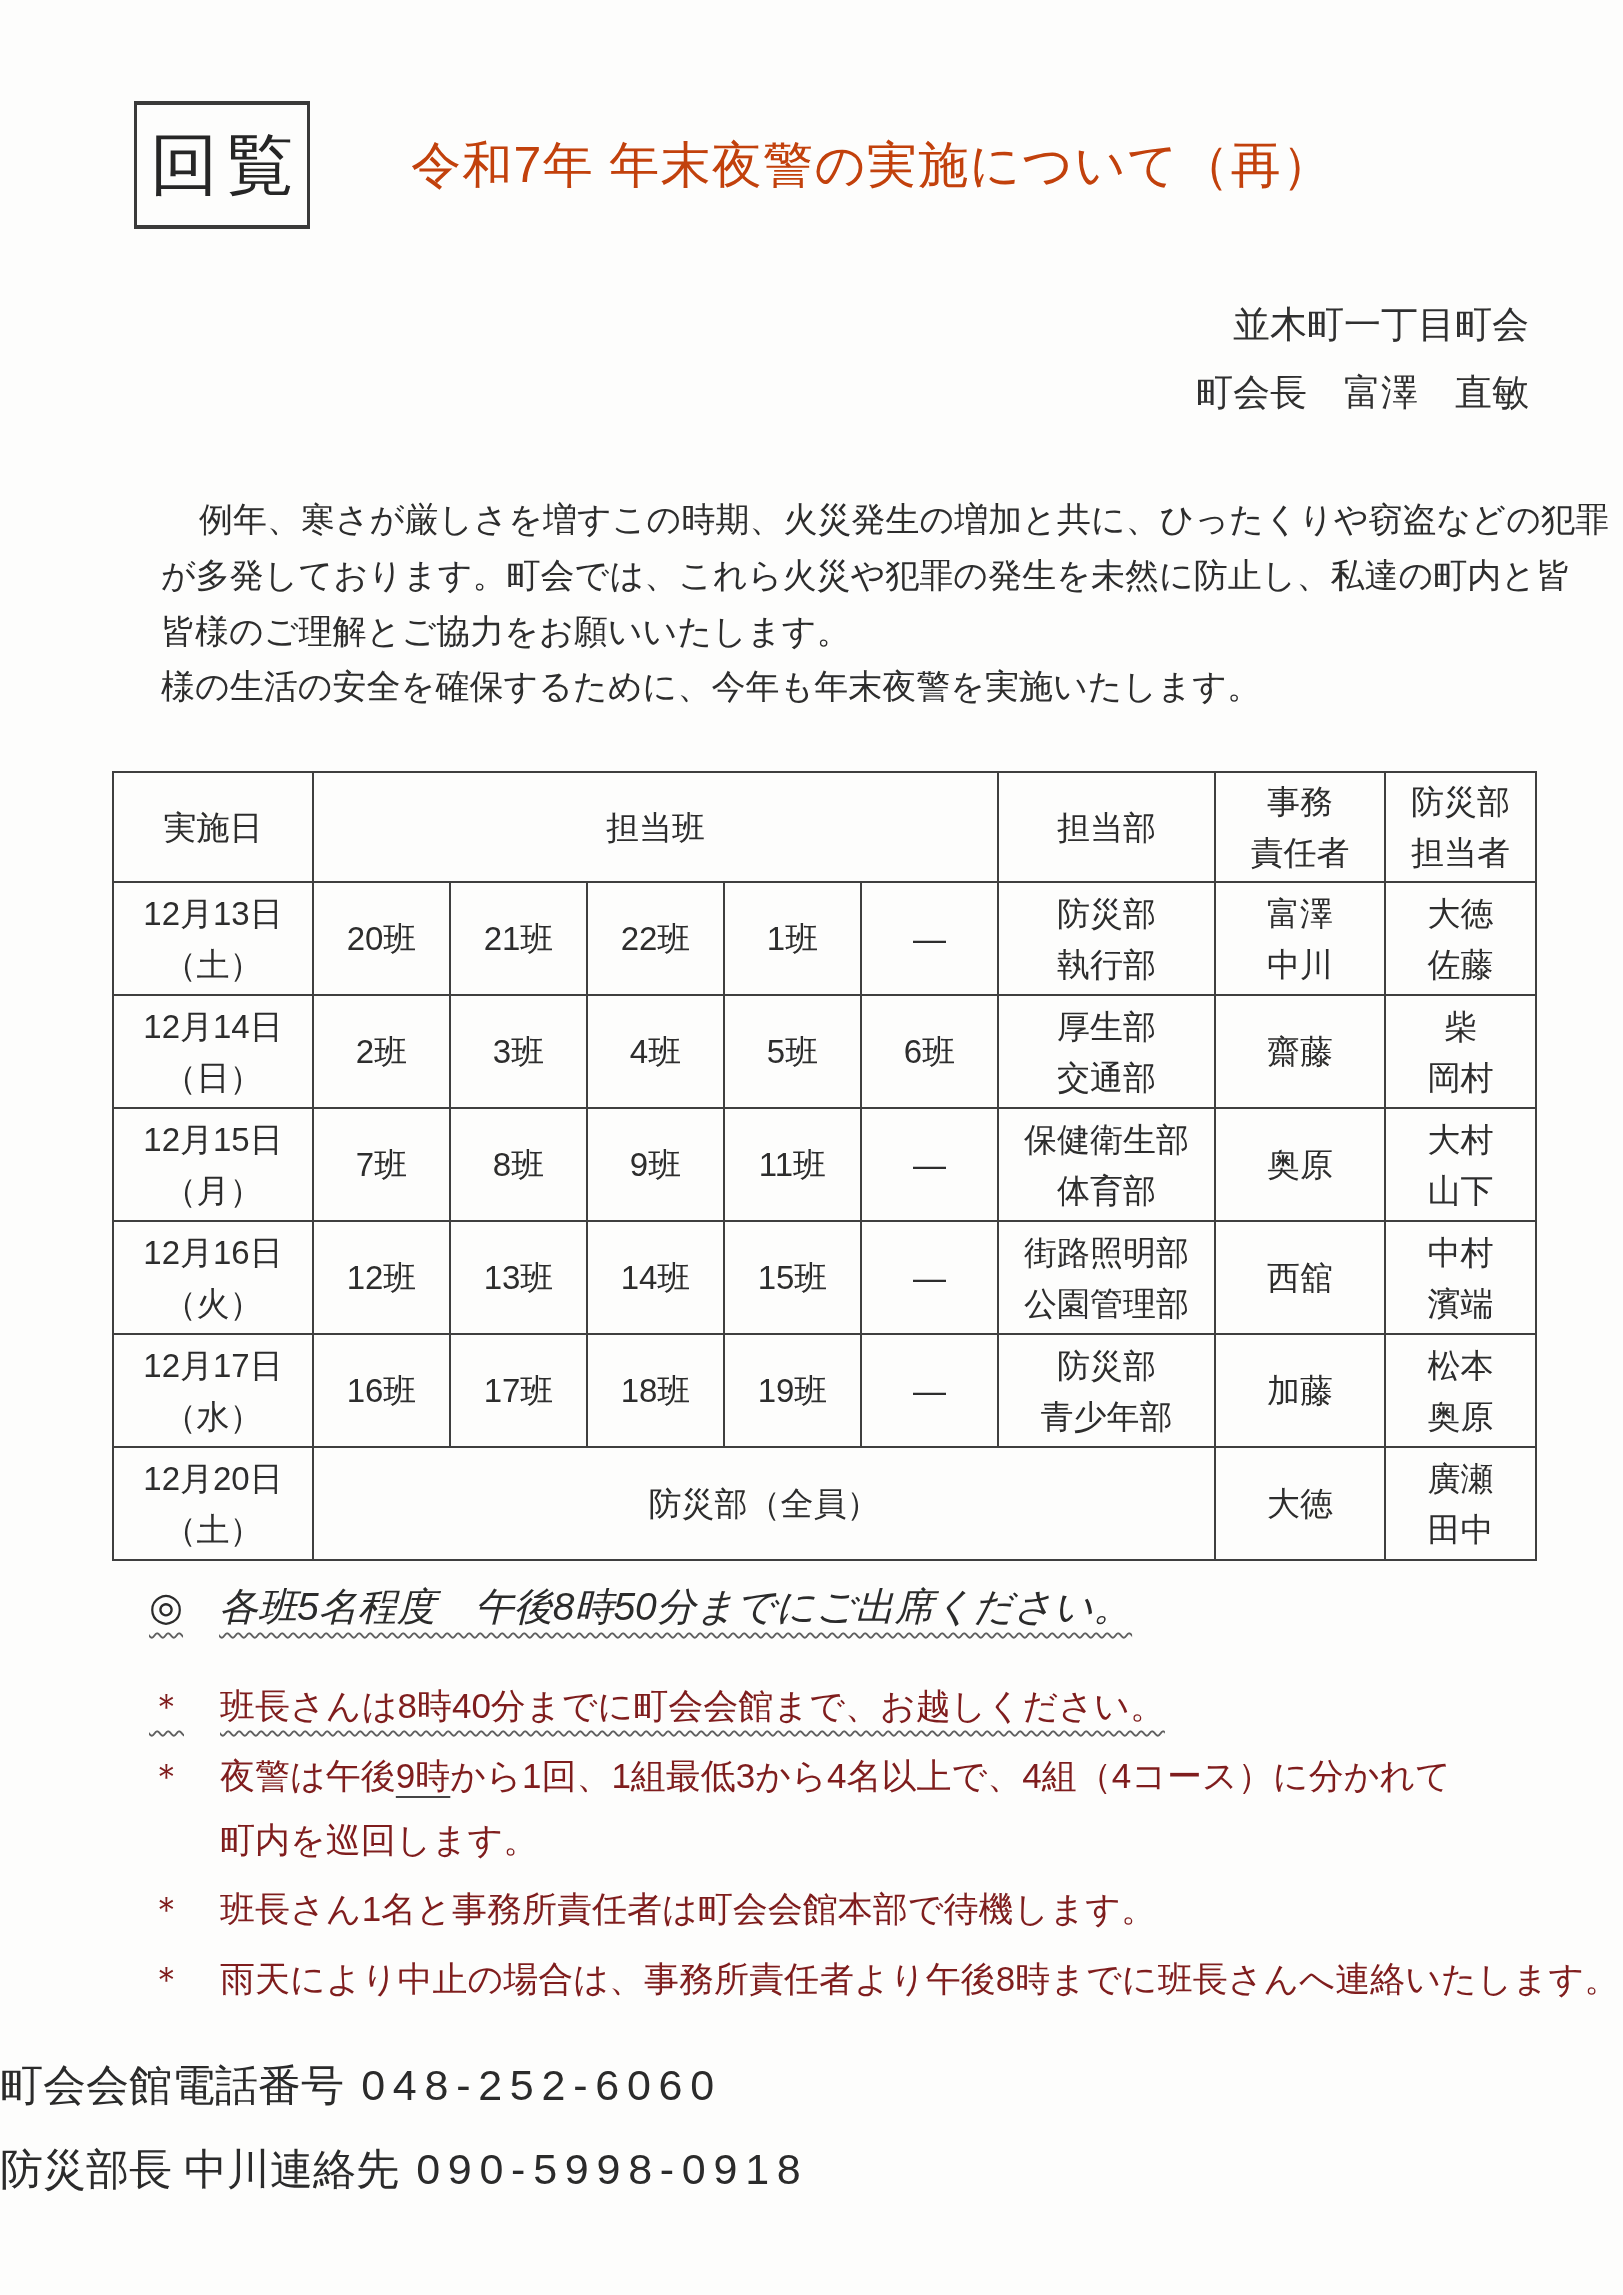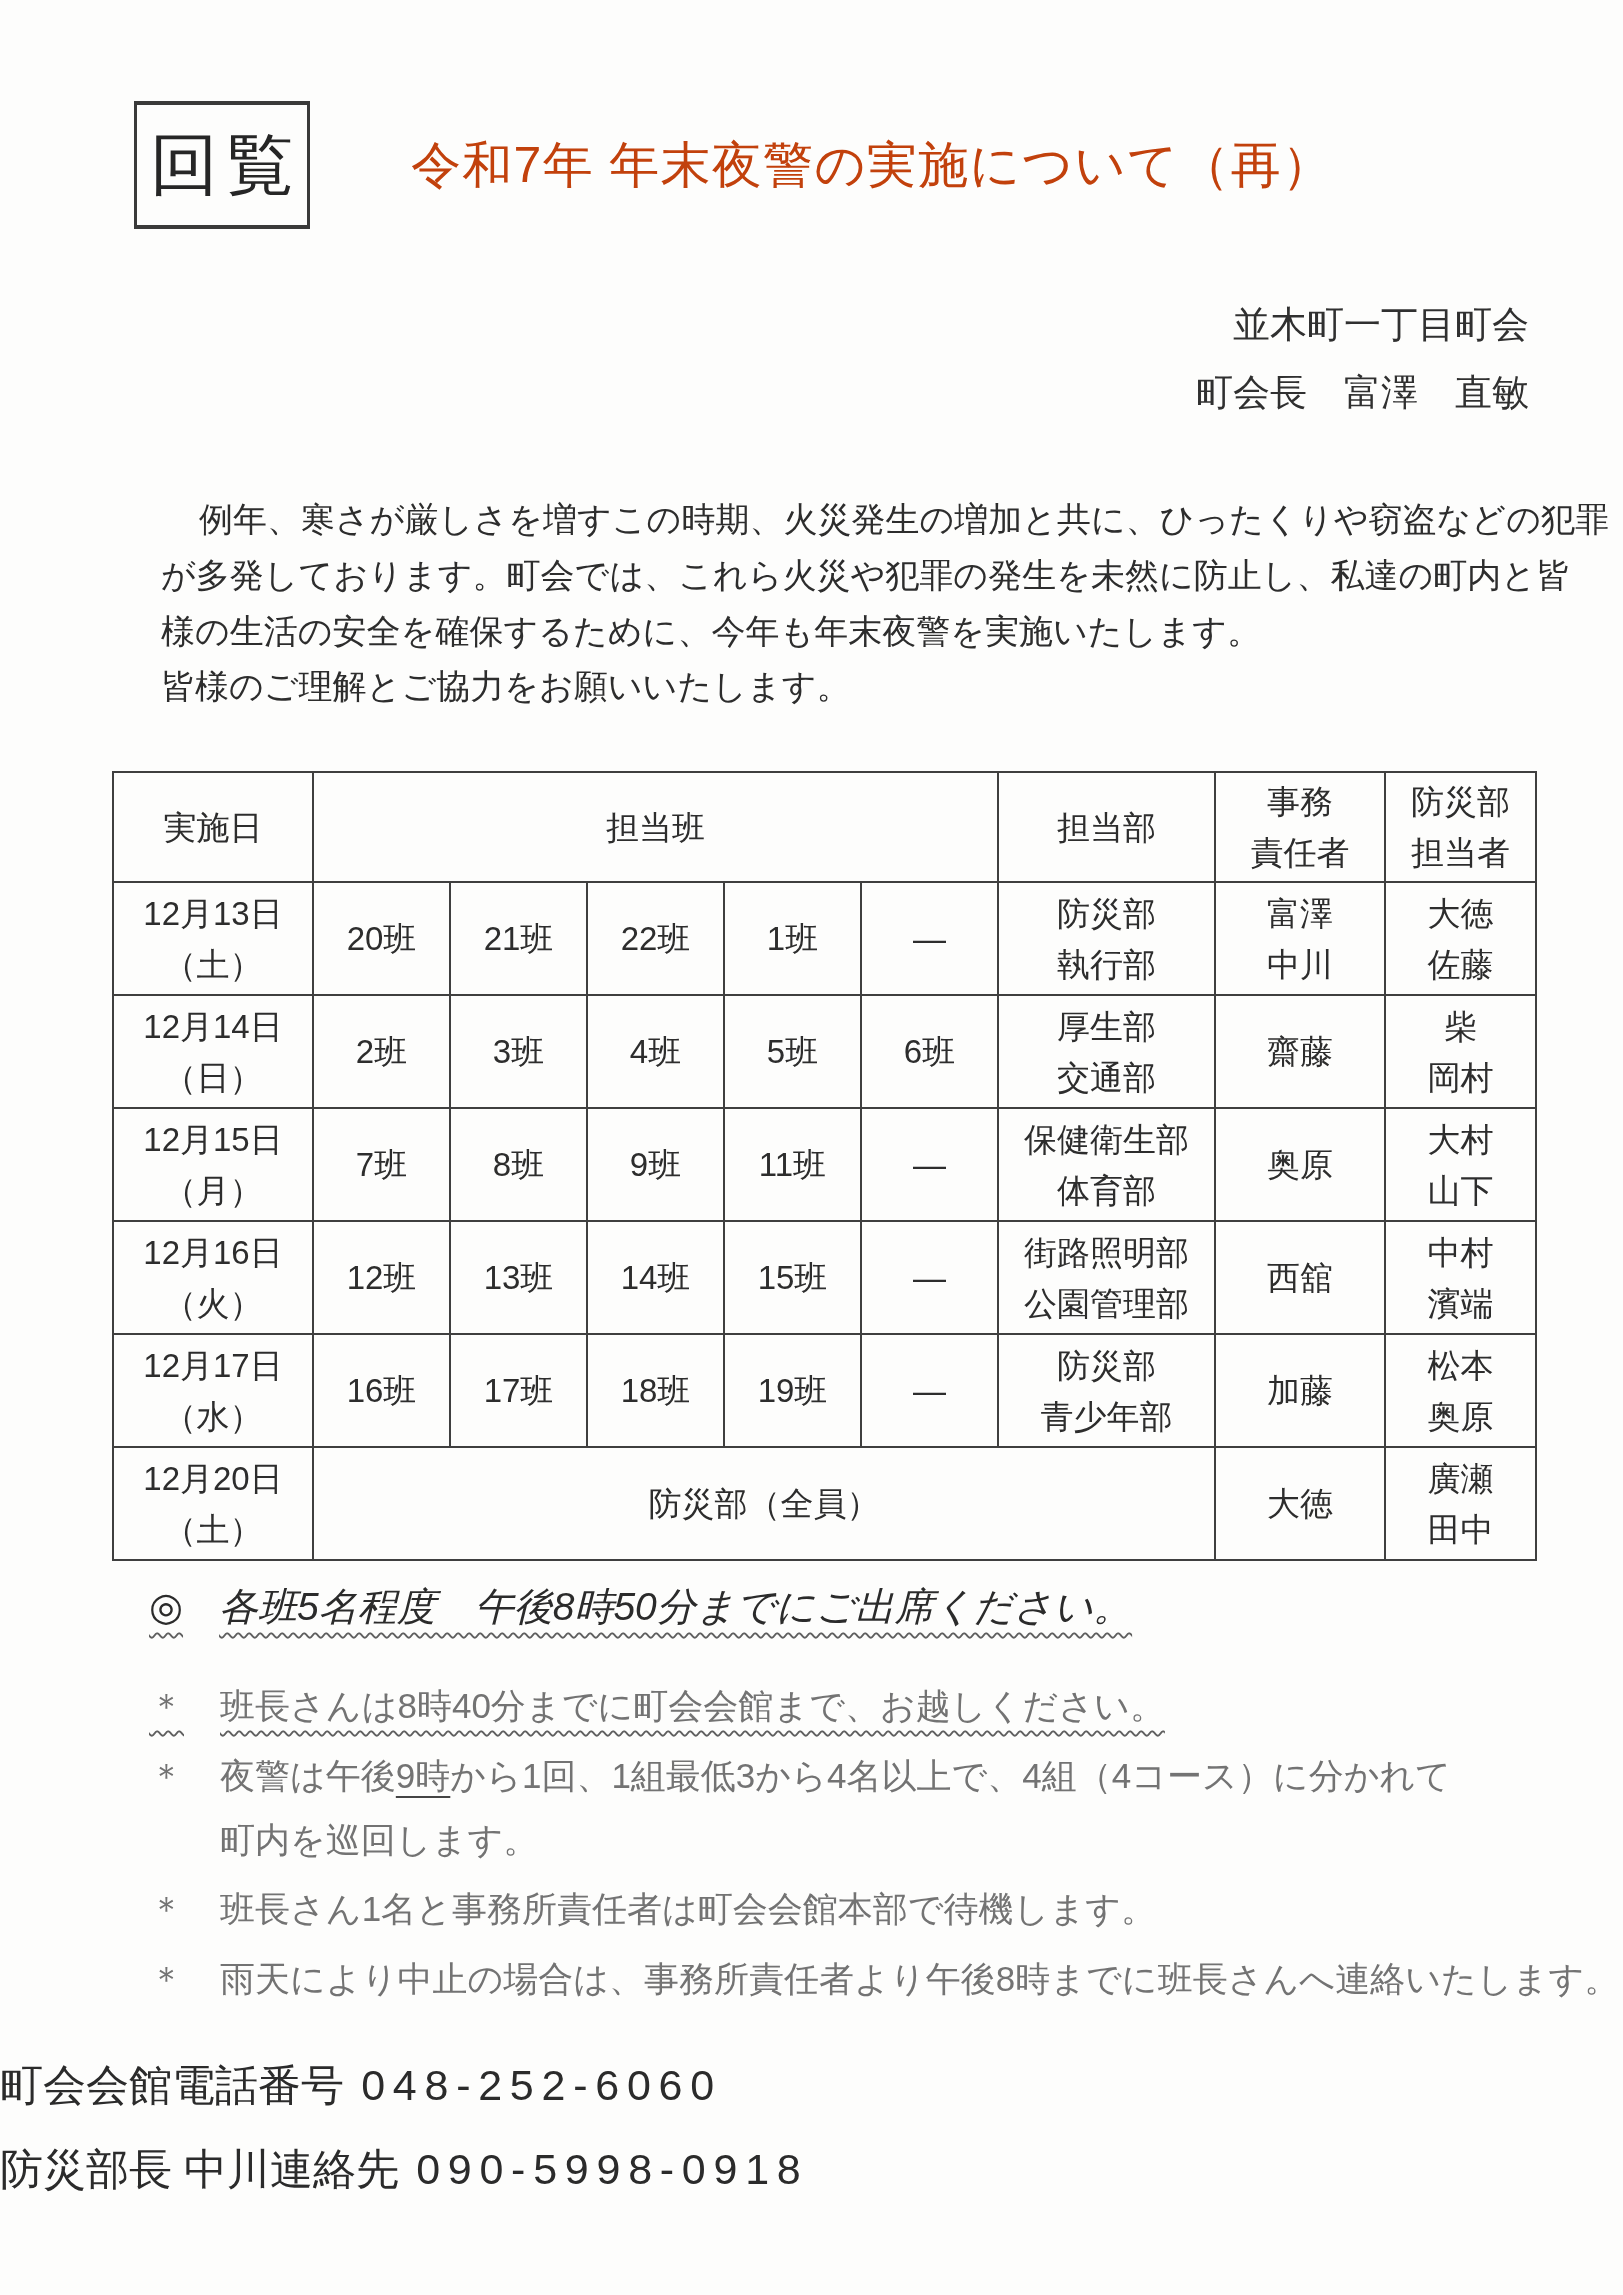--- a/index.html
+++ b/index.html
@@ -39,21 +39,21 @@
   }
   table.schedule tr.hdr { height:110px; }
   table.schedule tr.row { height:113px; }
   
   .headline { margin:19px 0 0 149px; font-size:39px; color:#2b2b2b; white-space:nowrap;font-style:italic; }
   .wavy {
     text-decoration-line:underline; text-decoration-style:wavy;
     text-decoration-color:#5f5f5f; text-decoration-thickness:2px; text-underline-offset:11.8px;
   }
   .u { text-decoration-line:underline; text-decoration-thickness:2px; text-underline-offset:7.9px; text-decoration-color:#444; }
-  .notes { margin:46px 0 7px 149px; font-size:35px; line-height:1.5; color:#737373; }
+  .notes { margin:46px 0 7px 149px; font-size:35px; line-height:1.5; color:#7f1d1d; }
   .note { margin-bottom:17px; white-space:nowrap; }
   .note-marker { padding-right:36px; }
   .note-cont { padding-left:71px; margin-top:11.8px; }
   
   .contacts { margin-top:39px; font-size:43px; line-height:1.95; color:#2b2b2b; white-space:nowrap; }
   .phone-number { letter-spacing:0.18em; padding-left:0.4em; }
 </style>
 </head>
 <body>
 
@@ -67,22 +67,22 @@
   </div>
 
   <div class="signature">
     <div>並木町一丁目町会</div>
     <div>町会長　富澤　直敏</div>
   </div>
 
   <div class="body-text">
     <div class="indent">例年、寒さが厳しさを増すこの時期、火災発生の増加と共に、ひったくりや窃盗などの犯罪</div>
     <div>が多発しております。町会では、これら火災や犯罪の発生を未然に防止し、私達の町内と皆</div>
+    <div>皆様のご理解とご協力をお願いいたします。</div>
     <div>様の生活の安全を確保するために、今年も年末夜警を実施いたします。</div>
-    <div>皆様のご理解とご協力をお願いいたします。</div>
   </div>
 
   <table class="schedule">
     <colgroup>
       <col style="width:200px">
         <col style="width:137px">
         <col style="width:137px">
         <col style="width:137px">
       <col style="width:137px">
         <col style="width:137px">

